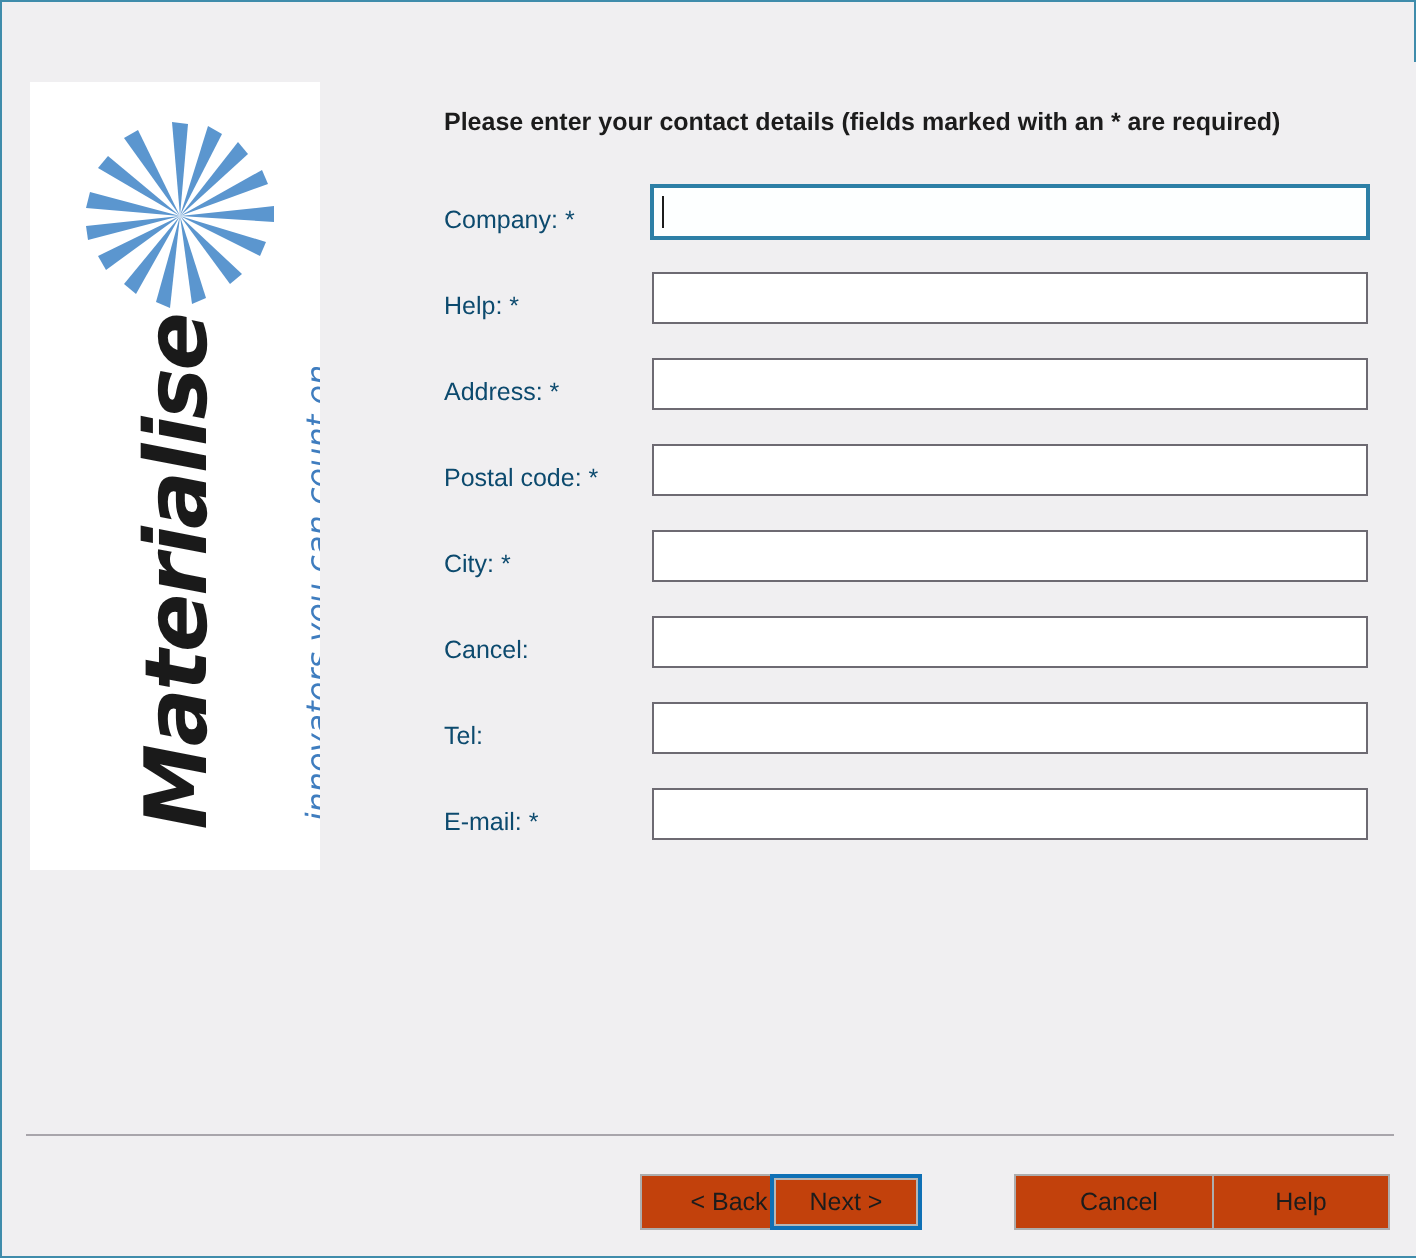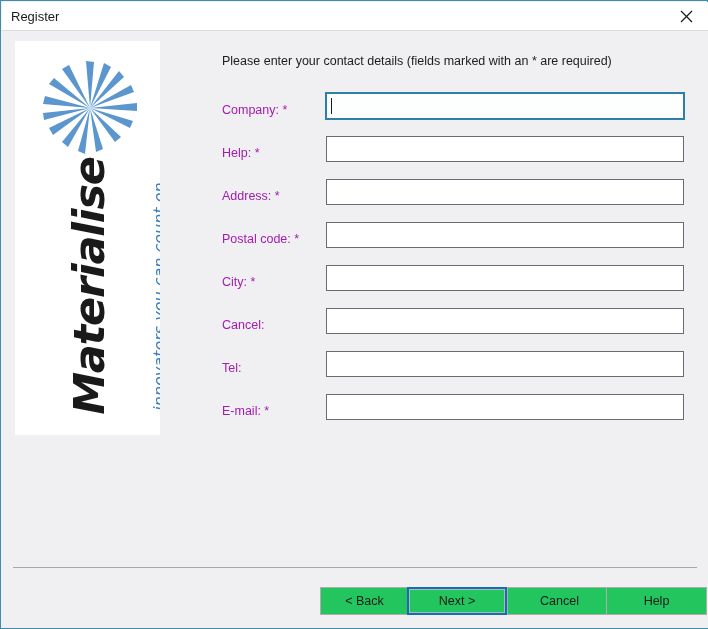--- a/index.html
+++ b/index.html
@@ -120,37 +120,38 @@
   }
 
   
   .instruction {
     position: absolute;
     left: 220px;
     top: 23px;
     font-size: 12.5px;
     color: #1c1c1c;
     white-space: nowrap;
+    font-weight: bold;
   }
   .form {
     position: absolute;
     left: 220px;
     top: 62px;
     width: 470px;
   }
   .field-row {
     position: relative;
     height: 43px;
   }
   .field-label {
     position: absolute;
     left: 0;
     top: 10px;
     font-size: 12.5px;
-    color: #a21caf;
+    color: #0c4a6e;
     white-space: nowrap;
   }
   .field-input {
     position: absolute;
     left: 104px;
     top: 0px;
     width: 358px;
     height: 26px;
     box-sizing: border-box;
     background: #ffffff;
@@ -190,56 +191,45 @@
     top: 0px;
     width: 684px;
     height: 1px;
     background: #a8a5ab;
   }
   .btn {
     position: absolute;
     top: 20px;
     height: 28px;
     box-sizing: border-box;
-    background: #22c55e;
+    background: #c2410c;
     border: 1px solid #adadad;
     font-family: "Liberation Sans", sans-serif;
     font-size: 12.5px;
     color: #1c1c1c;
     display: flex;
     align-items: center;
     justify-content: center;
     cursor: default;
     padding: 0;
   }
   .btn.default {
     border: 2px solid #0f70b5;
     box-shadow: inset 0 0 0 1px #b5b5b5;
   }
   #btn-back   { left: 318px; width: 89px; }
-  #btn-next   { left: 405px; width: 100px; }
+  #btn-next   { left: 383px; width: 76px; }
   #btn-cancel { left: 505px; width: 105px; }
-  #btn-help   { left: 604px; width: 101px; }
+  #btn-help   { left: 604px; width: 89px; }
 </style>
 </head>
 <body>
 
 <div class="dialog">
 
-  <div class="titlebar">
-    <div class="title-text">Register</div>
-    <div class="close-btn">
-      <span>
-        <svg width="13" height="13" viewBox="0 0 13 13">
-          <line x1="1" y1="1" x2="12" y2="12" stroke="#1c1c1c" stroke-width="1.2"></line>
-          <line x1="12" y1="1" x2="1" y2="12" stroke="#1c1c1c" stroke-width="1.2"></line>
-        </svg>
-      </span>
-    </div>
-  </div>
 
   <div class="body-area">
 
     <div class="logo-panel">
       <div class="logo-inner">
         <div class="burst">
           <svg width="98" height="98" viewBox="0 0 98 98">
             <g fill="#5b96cf">
               <polygon points="49,49 45,2 53,3"></polygon>
               <polygon points="49,49 63,4 70,8"></polygon>

